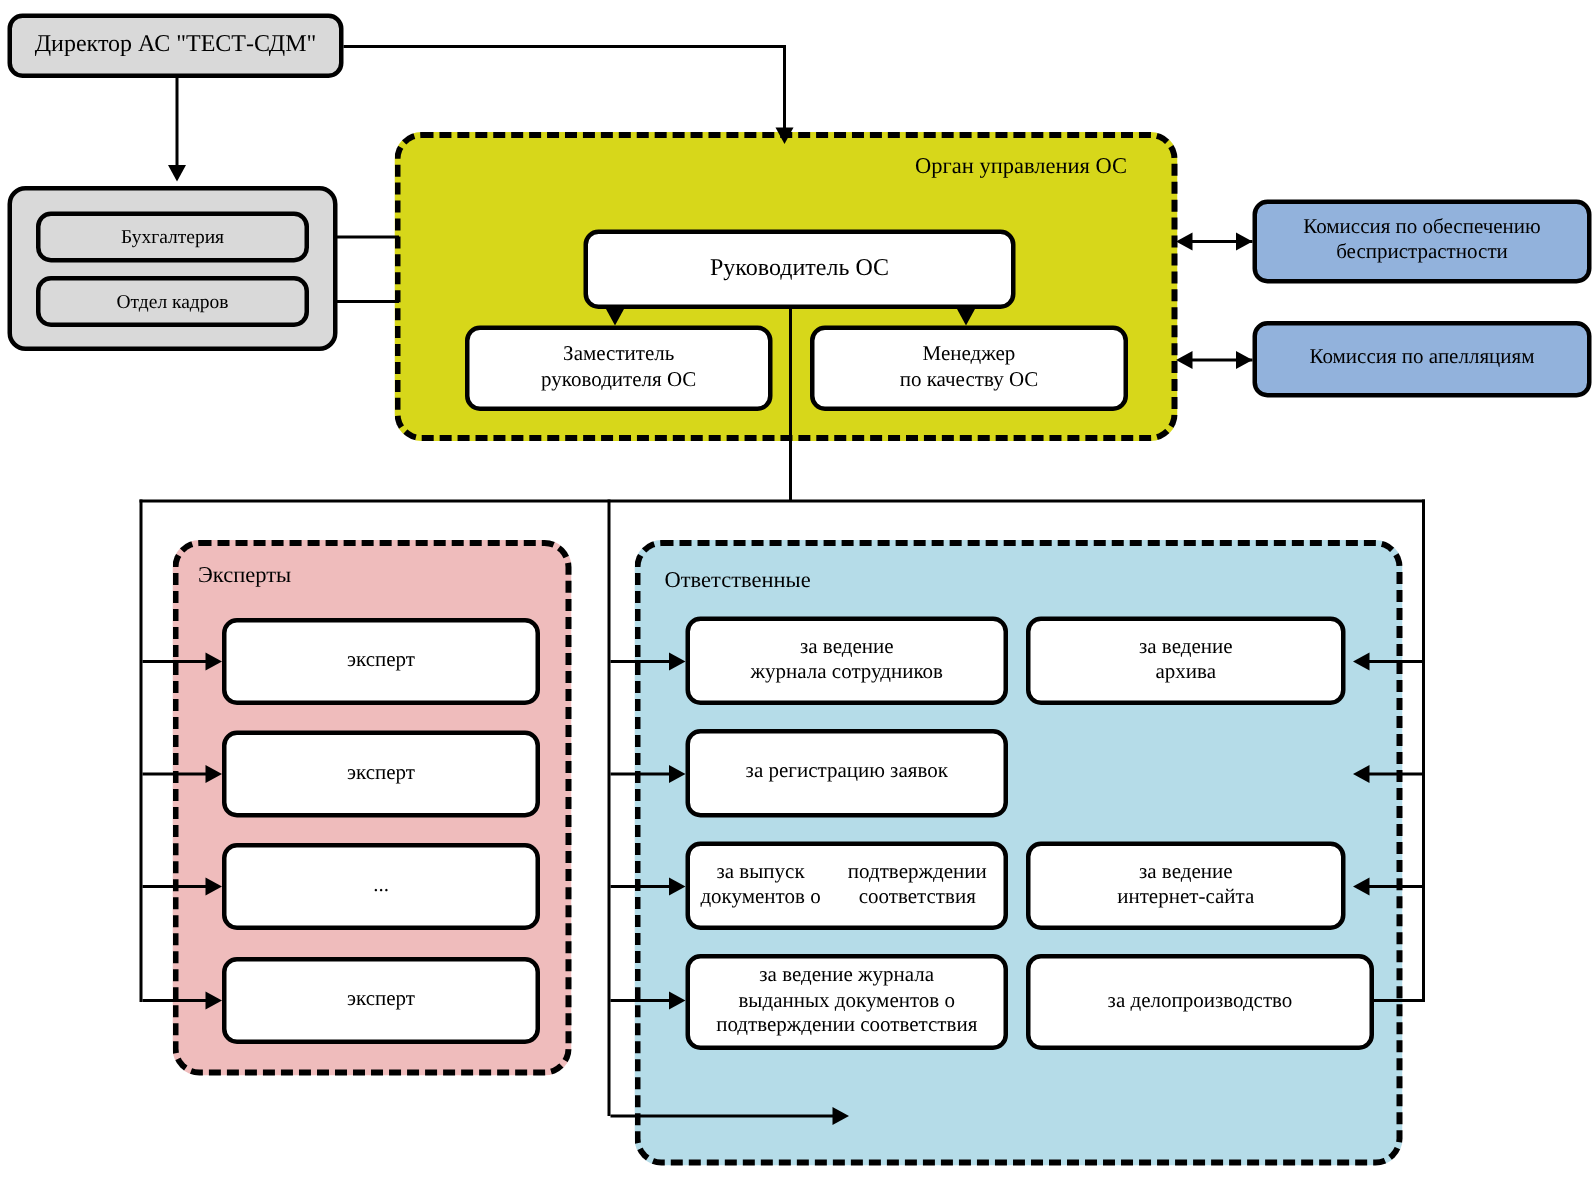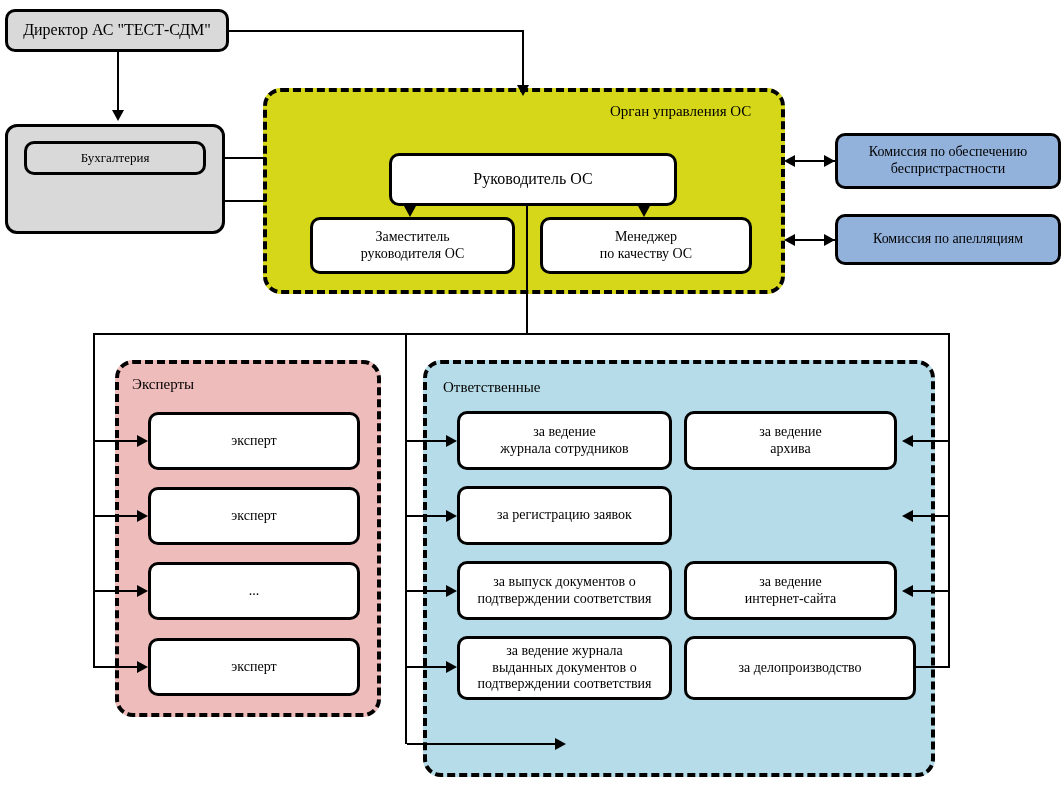--- a/index.html
+++ b/index.html
@@ -100,20 +100,23 @@
   <div class="ln h" style="left:229px; top:30px; width:295px; height:2px;"></div>
   <div class="ln v" style="left:522px; top:30px; width:2px; height:57px;"></div>
   <div class="arrow down" style="left:517px; top:85px;"></div>
 
   <div class="box gray" style="left:5px; top:124px; width:220px; height:110px; border-radius:12px;"></div>
 
   <div class="box gray t13" style="left:24px; top:141px; width:182px; height:34px;">
     <span>Бухгалтерия</span>
   </div>
 
+  <div class="box gray t13" style="left:24px; top:184px; width:182px; height:34px;">
+    <span>Отдел кадров</span>
+  </div>
 
   <div class="ln h" style="left:218px; top:157px; width:48px; height:2px;"></div>
   <div class="arrow left" style="left:212px; top:152px;"></div>
 
   <div class="ln h" style="left:218px; top:200px; width:48px; height:2px;"></div>
   <div class="arrow left" style="left:212px; top:195px;"></div>
 
   <div class="group yellow" style="left:263px; top:88px; width:522px; height:206px;"></div>
   <div class="group-title" style="left:610px; top:103px;">Орган управления ОС</div>
 
@@ -194,21 +197,21 @@
 
   <div class="box white t14" style="left:457px; top:411px; width:215px; height:59px; flex-direction:column;">
     <span>за ведение</span>
     <span>журнала сотрудников</span>
   </div>
 
   <div class="box white t14" style="left:457px; top:486px; width:215px; height:59px;">
     <span>за регистрацию заявок</span>
   </div>
 
-  <div class="box white t14" style="left:457px; top:561px; width:215px; height:59px; flex-direction:column;">
+  <div class="box white t14" style="left:457px; top:561px; width:215px; height:59px; flex-direction:row;">
     <span>за выпуск документов о</span>
     <span>подтверждении соответствия</span>
   </div>
 
   <div class="box white t14" style="left:457px; top:636px; width:215px; height:64px; flex-direction:column;">
     <span>за ведение журнала</span>
     <span>выданных документов о</span>
     <span>подтверждении соответствия</span>
   </div>
 

